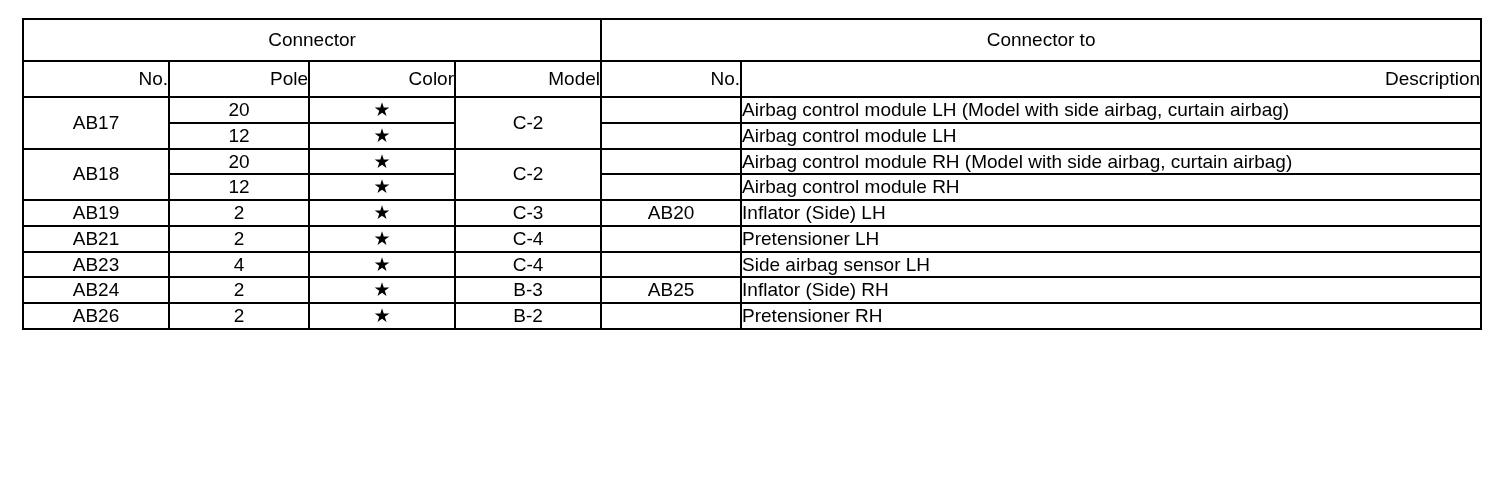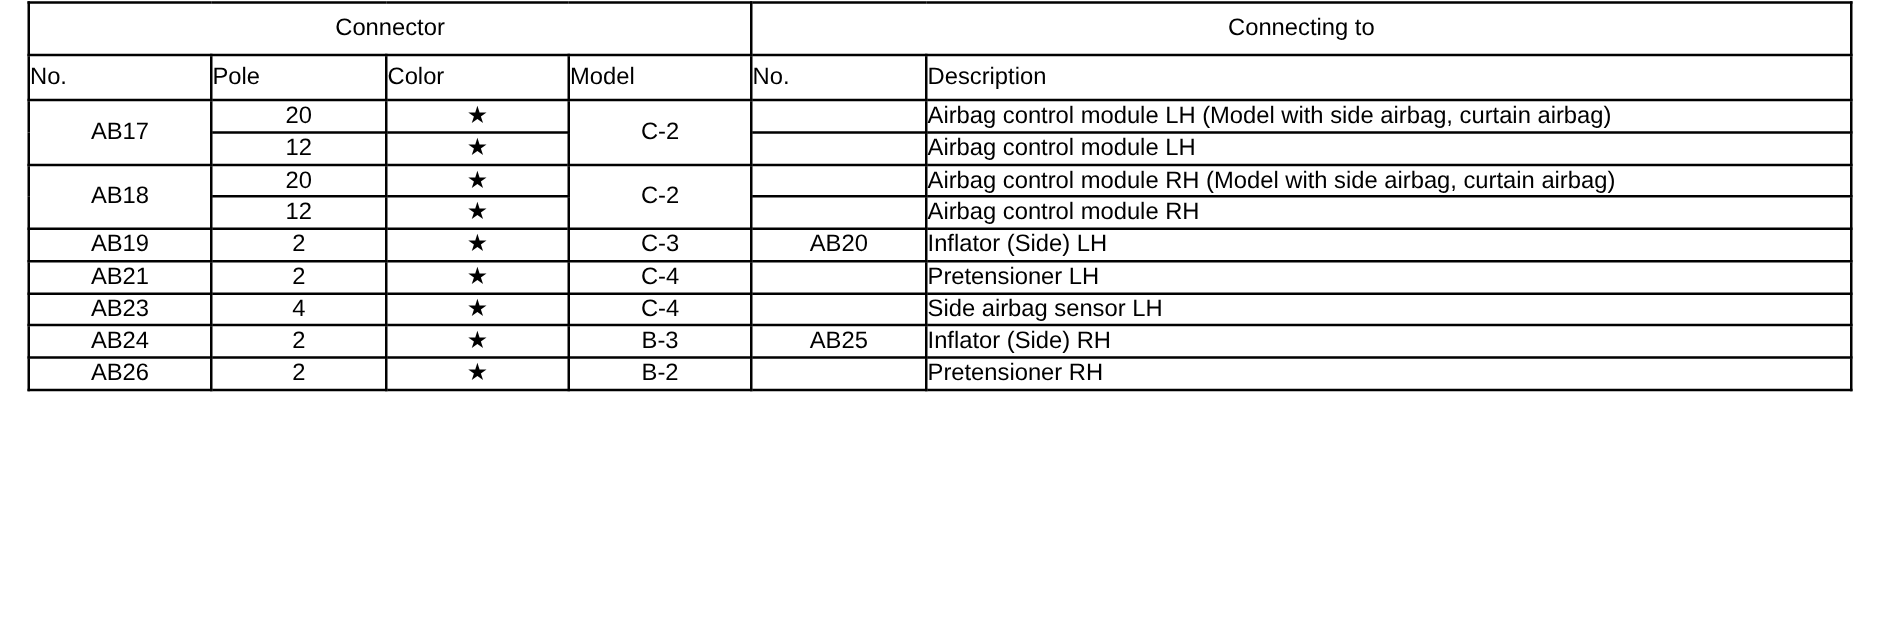--- a/index.html
+++ b/index.html
@@ -10,21 +10,21 @@
   body {
     width: 1504px;
     height: 502px;
     font-family: "Liberation Sans", sans-serif;
     color: #000000;
     overflow: hidden;
   }
   .sheet {
     position: absolute;
     left: 22px;
-    top: 1px;
+    top: 18px;
     width: 1458px;
   }
   table.conn {
     border-collapse: collapse;
     table-layout: fixed;
     width: 1458px;
     background: #ffffff;
   }
   table.conn td, table.conn th {
     border: 2px solid #000000;
@@ -43,21 +43,21 @@
   col.c-cno   { width: 140px; }
   col.c-desc  { width: 740px; }
 
   .grp-head {
     height: 40px;
     text-align: center;
     font-size: 20px;
   }
   .sub-head {
     height: 34px;
-    text-align: left;
+    text-align: right;
     font-size: 19px;
   }
   .ctr {
     text-align: center;
   }
   .star {
     text-align: center;
     font-size: 20px;
     line-height: 1;
   }
@@ -81,21 +81,21 @@
       <col class="c-pole">
       <col class="c-color">
       <col class="c-area">
       <col class="c-cno">
       <col class="c-desc">
     </colgroup>
     <tbody id="table-body">
 
     <tr>
           <th class="grp-head" colspan="4">Connector</th>
-          <th class="grp-head" colspan="2">Connecting to</th>
+          <th class="grp-head" colspan="2">Connector to</th>
         </tr>
         <tr>
           <th class="sub-head">No.</th>
           <th class="sub-head">Pole</th>
           <th class="sub-head">Color</th>
           <th class="sub-head">Model</th>
           <th class="sub-head">No.</th>
           <th class="sub-head">Description</th>
         </tr>
         <tr class="row-tall">

